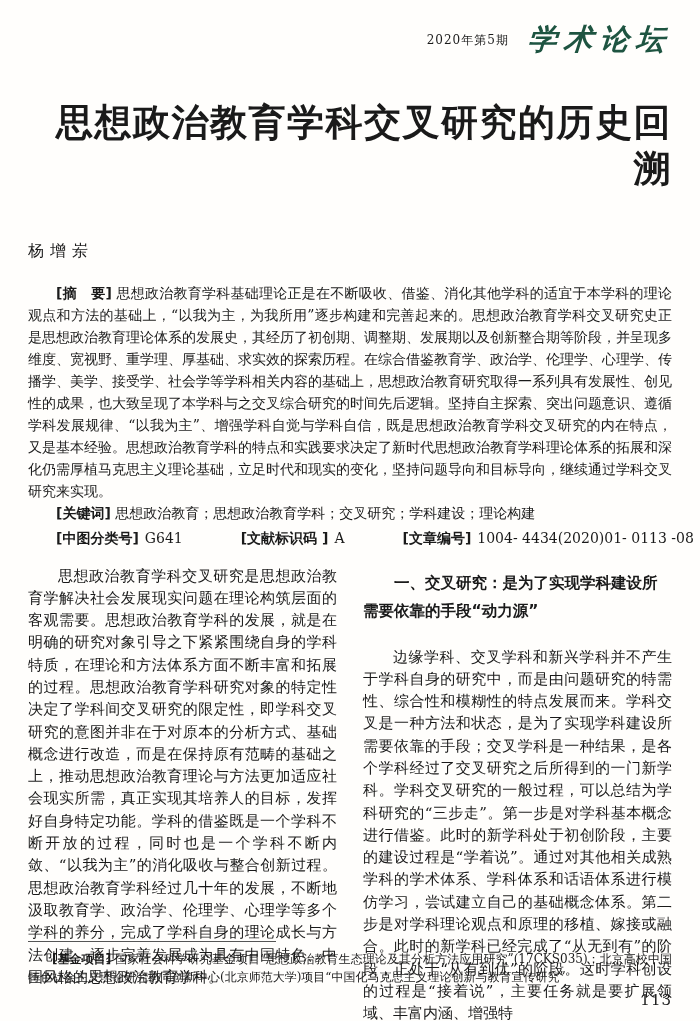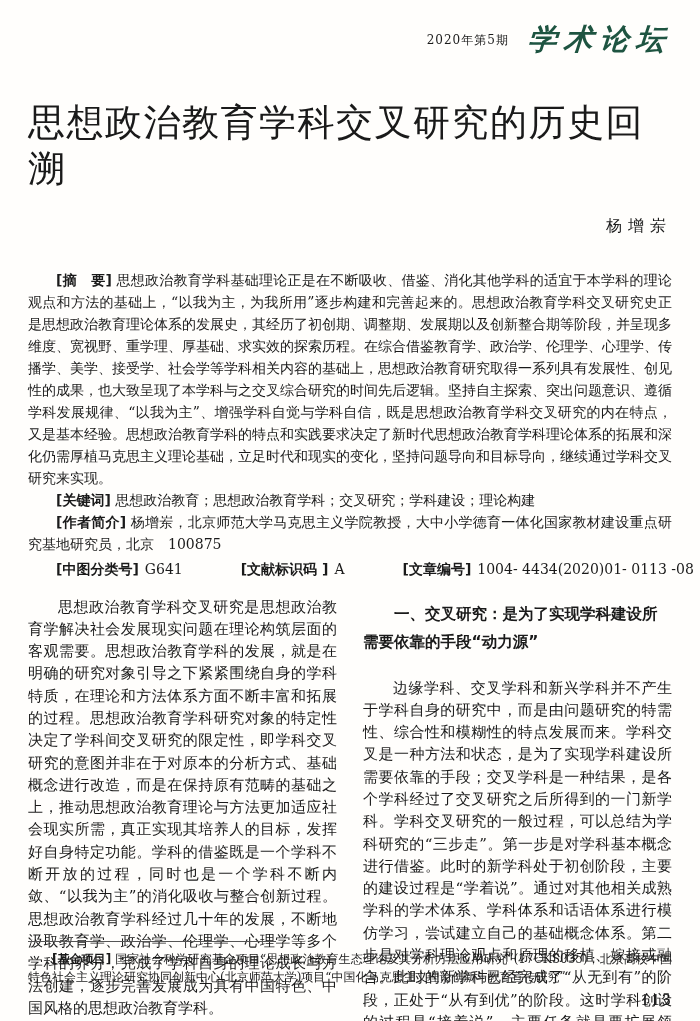--- a/index.html
+++ b/index.html
@@ -34,36 +34,36 @@
     font-weight:bold;
     font-style:italic;
     letter-spacing:7px;
     vertical-align:middle;
     transform:skewX(-4deg);
     font-family:"DejaVu Serif","Liberation Serif",serif;
   }
   
   .title{
     margin:36px 0 4px 0;
-    text-align:left;
+    text-align:right;
     font-size:37px;
-    font-weight:normal;
+    font-weight:bold;
     letter-spacing:1.5px;
     line-height:1.25;
     font-family:"DejaVu Sans","Liberation Sans",sans-serif;
   }
   .author{
-    margin-top:23px;
-    text-align:right;
+    margin-top:48px;
+    text-align:left;
     font-size:16px;
     letter-spacing:6px;
   }
   
   .front{
-    margin-top:32px;
+    margin-top:20px;
     font-size:14px;
     line-height:22px;
     text-align:justify;
   }
   .front p{margin:0;text-indent:2em;}
   .front .label{
     font-weight:bold;
     font-style:normal;
     font-family:"DejaVu Sans","Liberation Sans",sans-serif;
   }
@@ -139,21 +139,20 @@
 
   <h1 class="title">思想政治教育学科交叉研究的历史回溯</h1>
 
   <div class="author">杨增岽</div>
 
   <section class="front">
     <p><span class="label">[摘　要]</span> <span>思想政治教育学科基础理论正是在不断吸收、借鉴、消化其他学科的适宜于本学科的理论观点和方法的基础上，“以我为主，为我所用”逐步构建和完善起来的。思想政治教育学科交叉研究史正是思想政治教育理论体系的发展史，其经历了初创期、调整期、发展期以及创新整合期等阶段，并呈现多维度、宽视野、重学理、厚基础、求实效的探索历程。在综合借鉴教育学、政治学、伦理学、心理学、传播学、美学、接受学、社会学等学科相关内容的基础上，思想政治教育研究取得一系列具有发展性、创见性的成果，也大致呈现了本学科与之交叉综合研究的时间先后逻辑。坚持自主探索、突出问题意识、遵循学科发展规律、“以我为主”、增强学科自觉与学科自信，既是思想政治教育学科交叉研究的内在特点，又是基本经验。思想政治教育学科的特点和实践要求决定了新时代思想政治教育学科理论体系的拓展和深化仍需厚植马克思主义理论基础，立足时代和现实的变化，坚持问题导向和目标导向，继续通过学科交叉研究来实现。</span></p>
 
     <p><span class="label">[关键词]</span> <span>思想政治教育；思想政治教育学科；交叉研究；学科建设；理论构建</span></p>
 
-    <p><span class="label">[作者简介]</span> <span>杨增岽，北京师范大学马克思主义学院教授，大中小学德育一体化国家教材建设重点研究基地研究员，北京　100875</span></p>
 
     <p class="meta-row">
       <span class="meta-item"><span class="label">[中图分类号]</span><span class="val">G641</span></span>
       <span class="meta-item"><span class="label">[文献标识码 ]</span><span class="val">A</span></span>
       <span class="meta-item"><span class="label">[文章编号]</span><span class="val">1004- 4434(2020)01- 0113 -08</span></span>
     </p>
   </section>
 
   <main class="columns">
     <div class="col">

